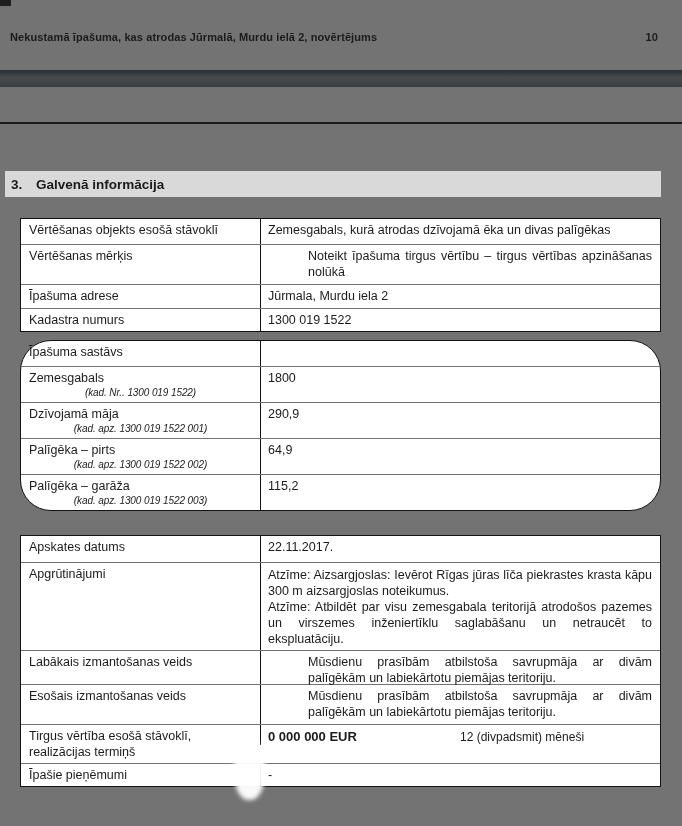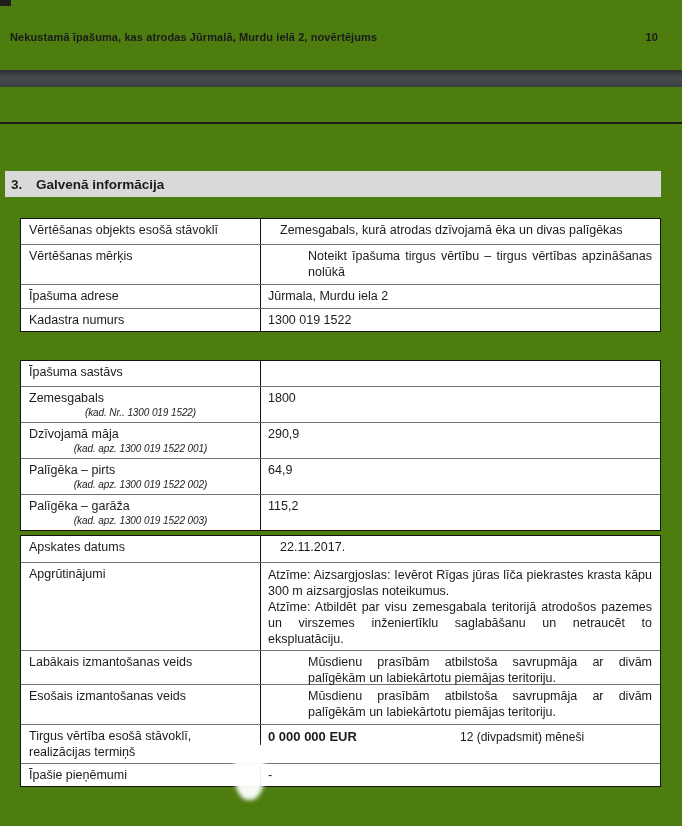--- a/index.html
+++ b/index.html
@@ -4,21 +4,21 @@
 <style>
   * { margin:0; padding:0; box-sizing:border-box; }
   html,body { background:#ffffff; }
   body {
     width:682px; height:826px;
     font-family:"Liberation Sans", sans-serif;
     color:#1b1b1b;
     position:relative;
     overflow:hidden;
   }
-  .page { position:relative; width:682px; height:826px; background:#4d7c0f; }
+  .page { position:relative; width:682px; height:826px; background:#737373; }
 
   .corner-mark { position:absolute; left:0; top:0; width:11px; height:6px; background:#1e1e1e; }
 
   .doc-header {
     position:absolute; left:10px; right:24px; top:31px;
     display:flex; justify-content:space-between; align-items:baseline;
     font-size:11px; font-weight:bold; letter-spacing:0.1px;
   }
 
   .page-separator-bar {
@@ -34,38 +34,38 @@
     font-weight:bold; font-size:13.5px;
   }
   .section-heading .num { margin-left:6px; width:25px; }
 
   .vtable {
     position:absolute; left:20px; width:641px;
     border:1.6px solid #121212; background:#fff;
     display:flex; flex-direction:column;
   }
   .vrow { display:flex; border-top:1px solid #737373; }
-  .vrow:first-child { border-top:none;gap:12px; }
+  .vrow:first-child { border-top:none; }
   .cell-l {
     width:240px; flex:0 0 240px; border-right:1px solid #121212;
     padding:4px 8px 2px 8px; font-size:12.5px; line-height:15.5px;
   }
   .cell-v {
     flex:1 1 auto; position:relative;
     padding:4px 8px 2px 7px; font-size:12.5px; line-height:15.5px;
   }
   .just { text-align:justify;margin-left:40px; }
   .sub { font-size:10px; font-style:italic; line-height:11px; letter-spacing:-0.1px;text-align:center; }
   .para { text-align:justify; line-height:16px; }
 
   .h23{height:23px} .h24{height:24px} .h25{height:25px} .h26{height:26px}
   .h34{height:34px} .h36{height:36px} .h39{height:39px} .h40{height:40px} .h88{height:88px}
 
   #t1 { top:218px; }
-  #t2 { top:360px; }
+  #t2 { top:340px;border-radius:31px; }
   #t3 { top:535px; }
 
   .eur-value { font-weight:bold; font-size:13px; white-space:nowrap; }
   .term { position:absolute; left:199px; top:5px; font-size:12px; white-space:nowrap; }
 
   
   .redact-blob {
     position:absolute; left:234px; top:740px; width:31px; height:60px;
     background:#ffffff; opacity:0.96; filter:blur(2px); border-radius:45%; z-index:5;
   }

